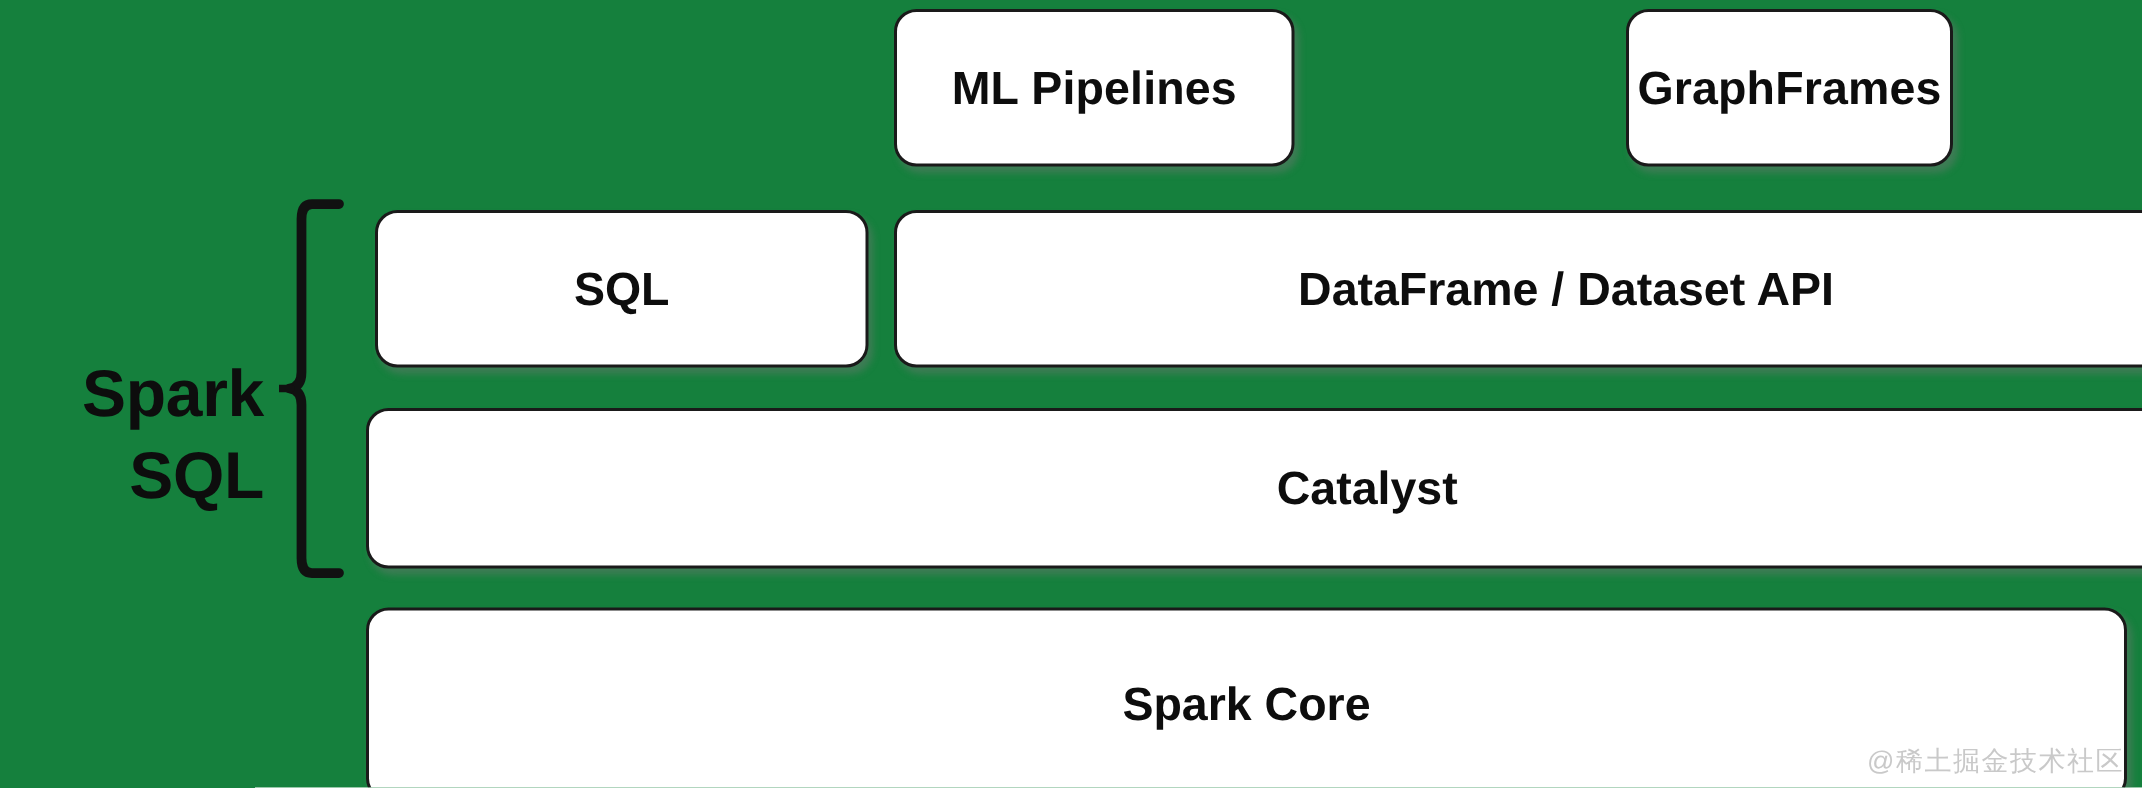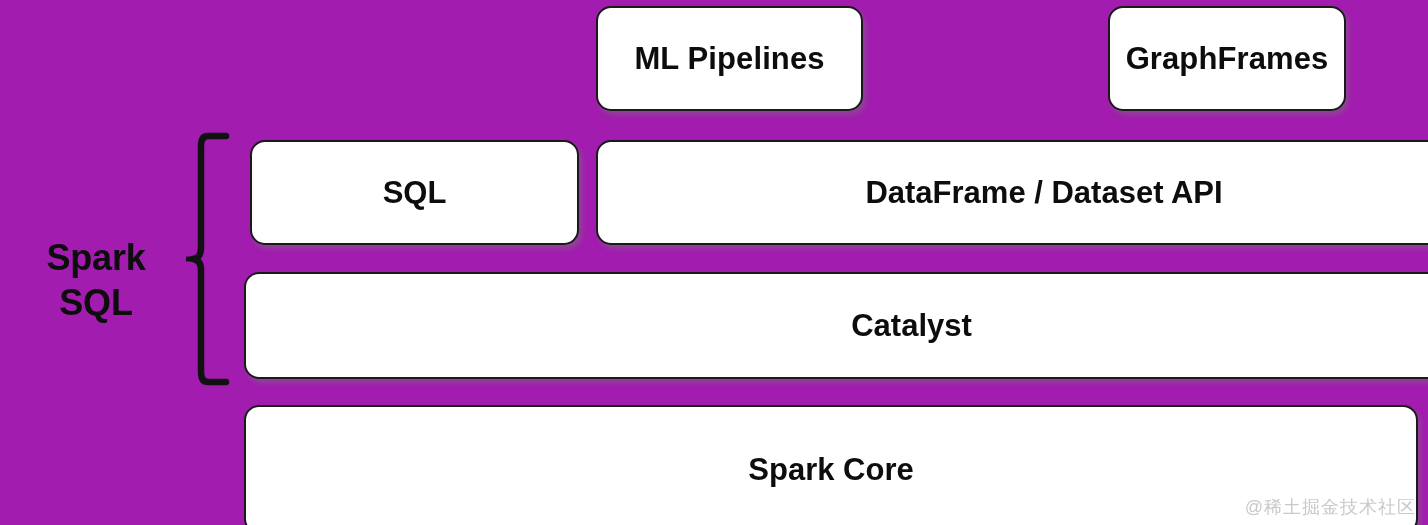--- a/index.html
+++ b/index.html
@@ -8,21 +8,21 @@
     background: #ffffff;
   }
   body {
     font-family: "Liberation Sans", sans-serif;
     -webkit-font-smoothing: antialiased;
   }
   #stage {
     position: relative;
     width: 1428px;
     height: 525px;
-    background: #a21caf;
+    background: #15803d;
     overflow: hidden;
   }
 
   
   .node {
     position: absolute;
     box-sizing: border-box;
     background: #ffffff;
     border: 2.5px solid #1a1a1a;
     border-radius: 15px;
@@ -37,21 +37,21 @@
   }
   .node .label {
     display: block;
     padding: 0 8px;
   }
 
   
   .lib { font-size: 31px; letter-spacing: 0.1px; }
   #node-ml-pipelines        { left: 596px;  top: 6px;   width: 267px; height: 105px; }
   #node-structured-streaming{ left: 874px;  top: 6px;   width: 269px; height: 105px; }
-  #node-graphframes         { left: 1108px; top: 6px;   width: 238px; height: 105px; }
+  #node-graphframes         { left: 1084px; top: 6px;   width: 218px; height: 105px; }
 
   
   .api { font-size: 31px; }
   #node-sql        { left: 250px; top: 140px; width: 329px; height: 105px; }
   #node-dataframe  { left: 596px; top: 140px; width: 896px; height: 105px; }
 
   
   #node-catalyst   { left: 244px; top: 272px; width: 1335px; height: 107px; font-size: 31px; align-items: center; }
 
   
@@ -65,25 +65,25 @@
     width: 46px;
     height: 258px;
   }
 
   
   #spark-sql-label {
     position: absolute;
     left: 16px;
     top: 236px;
     width: 160px;
-    font-size: 36px;
+    font-size: 44px;
     font-weight: bold;
     color: #0d0d0d;
     line-height: 1.24;
-    text-align: center;
+    text-align: right;
     letter-spacing: -0.2px;
   }
   #spark-sql-label .l2 { display: block; }
 
   
   #watermark {
     position: absolute;
     right: 12px;
     bottom: 6px;
     font-size: 18px;

